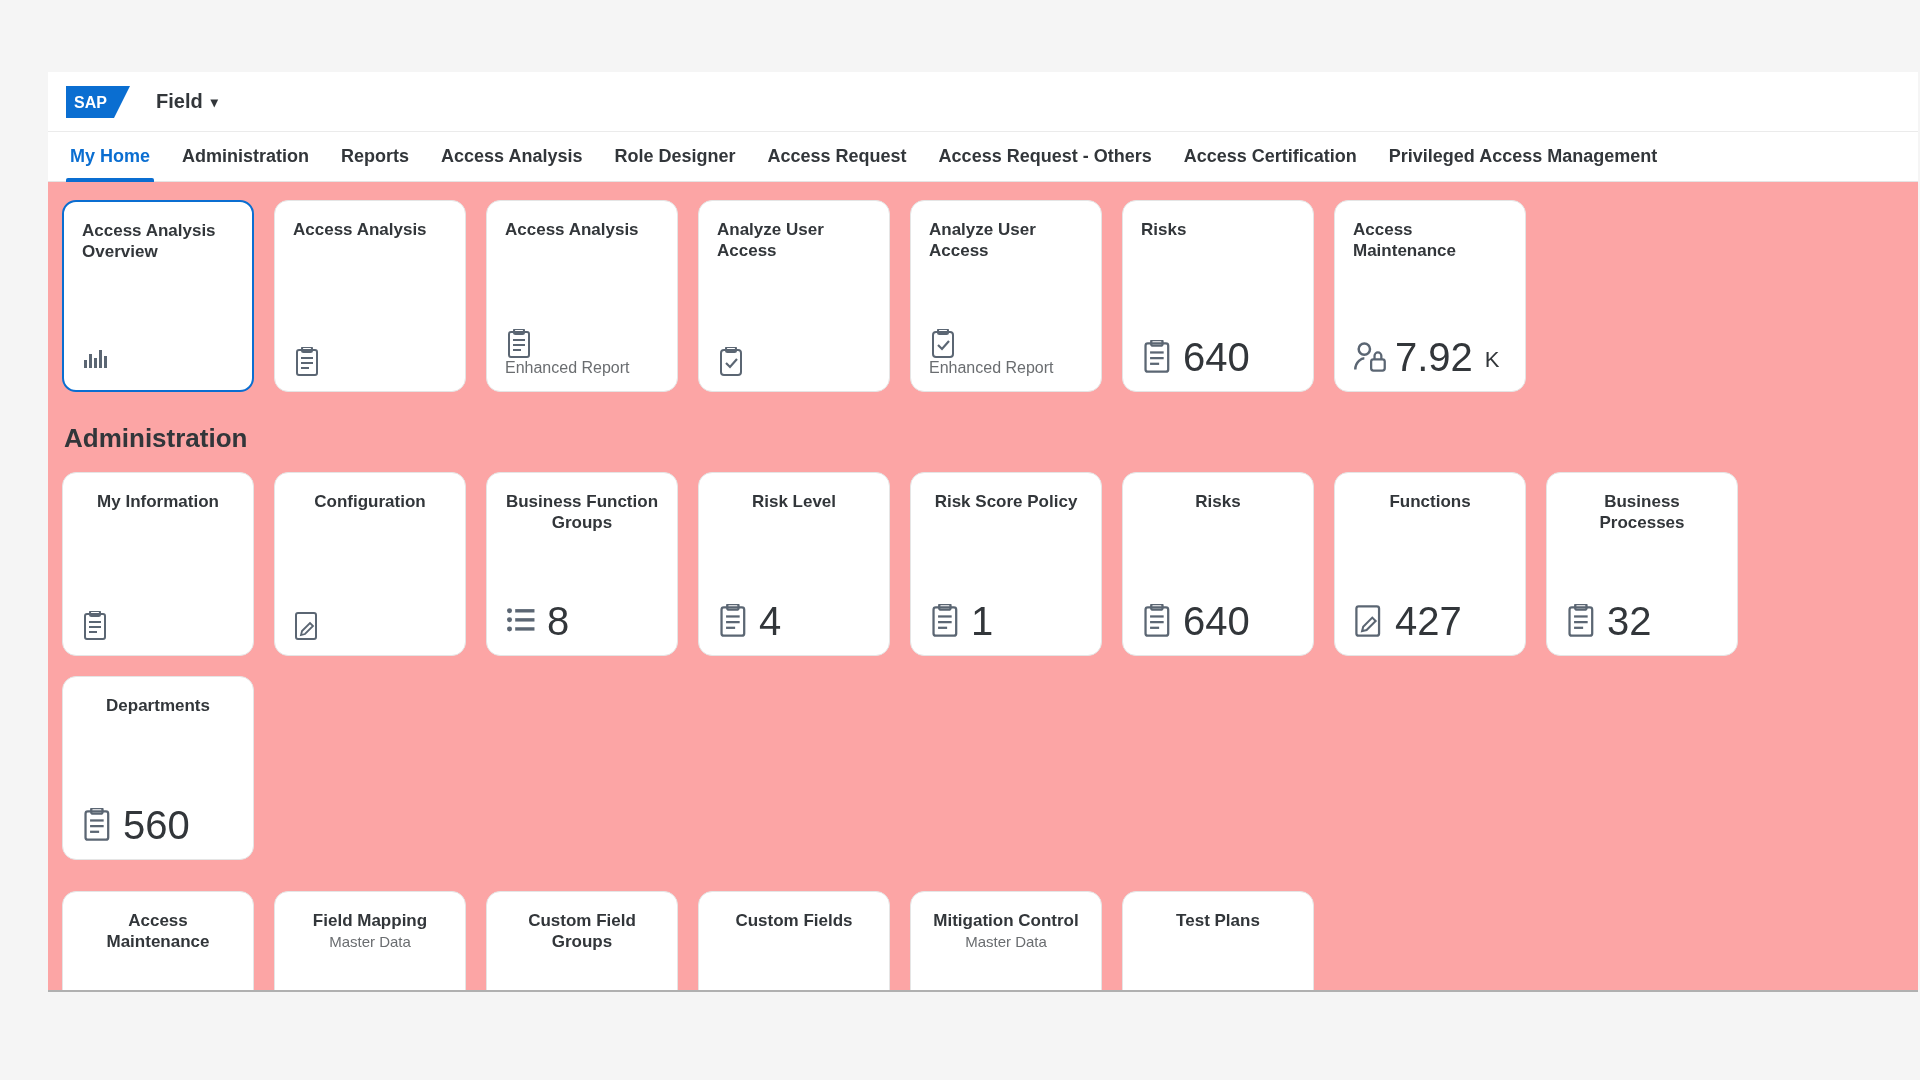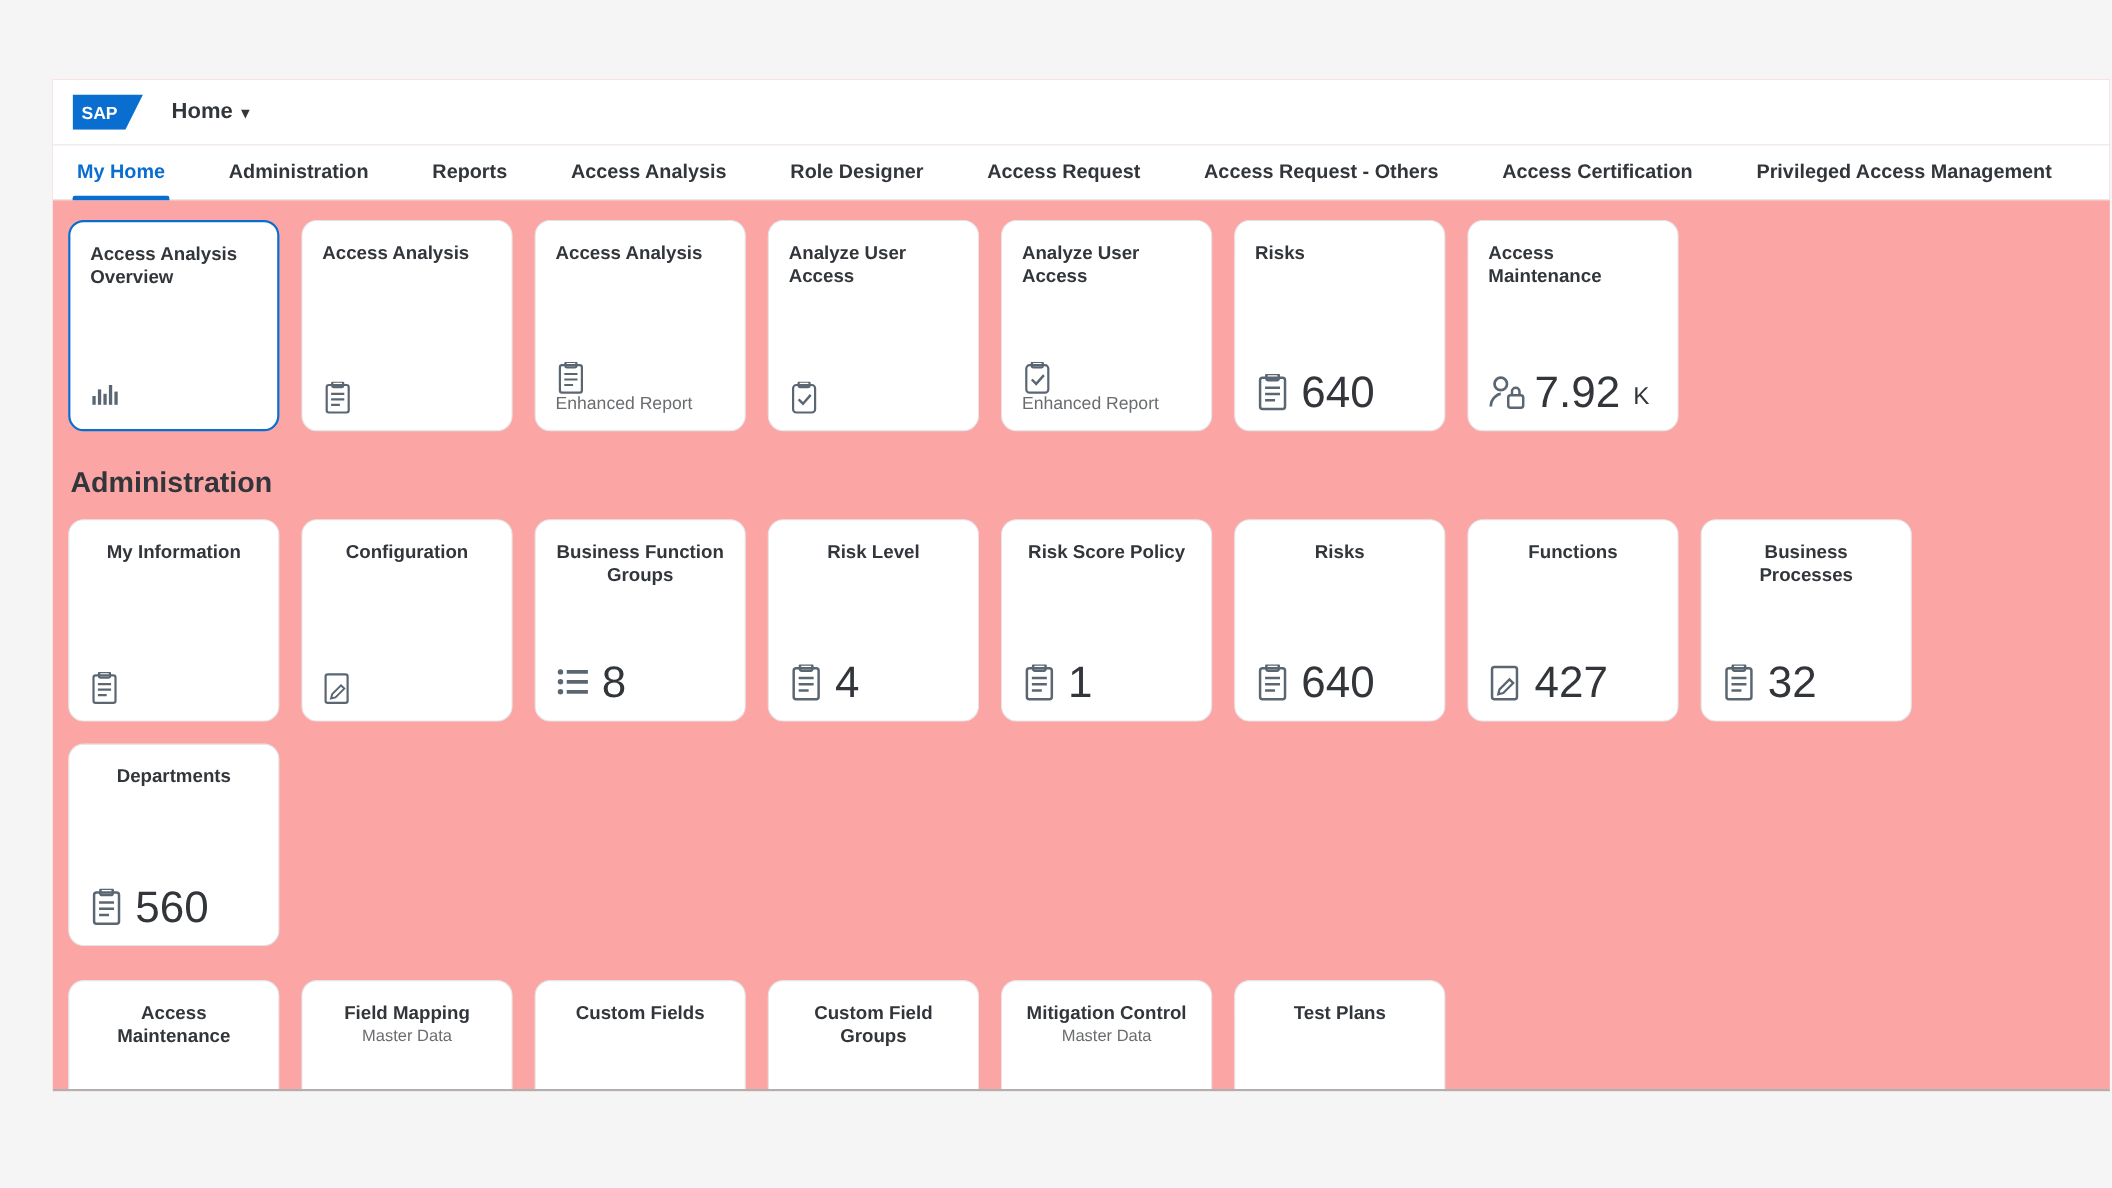--- a/index.html
+++ b/index.html
@@ -6,21 +6,21 @@
   html, body { width: 1920px; height: 1080px; font-family: "Segoe UI", Arial, sans-serif; background:#f5f5f5; color:#32363a; }
   .canvas { width:1920px; height:1080px; background:#f5f5f5; position:relative; }
   .screenshot-frame { position:absolute; left:48px; top:72px; width:1870px; height:920px; background:#fca5a5; overflow:hidden; }
   
   .shellbar { height:60px; background:#ffffff; display:flex; align-items:center; padding:0 18px; border-bottom:1px solid #ebebeb; }
   .sap-logo { width:64px; height:32px; position:relative; }
   .sap-logo svg { width:64px; height:32px; display:block; }
   .home-btn { margin-left:26px; display:flex; align-items:center; gap:8px; cursor:pointer; font-size:20px; font-weight:600; color:#32363a; }
   .home-btn .chev { font-size:14px; color:#32363a; }
   
-  .navtabs { background:#ffffff; height:50px; display:flex; align-items:flex-end; padding:0 18px; gap:50px; border-bottom:1px solid #e5e5e5; }
+  .navtabs { background:#ffffff; height:50px; display:flex; align-items:flex-end; padding:0 18px; gap:24px; border-bottom:1px solid #e5e5e5; }
   .navtab { padding:0 4px 14px 4px; font-size:18px; font-weight:600; color:#32363a; cursor:pointer; position:relative; }
   .navtab.selected { color:#0a6ed1; }
   .navtab.selected::after { content:""; position:absolute; left:0; right:0; bottom:-1px; height:4px; background:#0a6ed1; border-radius:2px 2px 0 0; }
   
   .content { padding:18px 12px 0 12px; }
   .tile-row { display:flex; gap:20px; margin-bottom:31px; flex-wrap:wrap; padding:0 2px; }
   .tile { width:192px; height:192px; background:#ffffff; border:1px solid #e5e5e5; border-radius:14px; padding:18px 18px 14px 18px; display:flex; flex-direction:column; justify-content:space-between; cursor:pointer; }
   .tile.short { height:184px;text-align:center; }
   .tile.selected { border:2px solid #0a6ed1; }
   .tile-title { font-size:17px; font-weight:700; color:#32363a; line-height:1.25; }
@@ -96,21 +96,21 @@
 </svg>
 
 <div class="shellbar">
   <div class="sap-logo">
     <svg viewBox="0 0 64 32">
       <polygon points="0,0 64,0 48,32 0,32" fill="#0a6ed1"></polygon>
       <text x="8" y="22" font-family="Arial" font-size="16" font-weight="900" fill="#ffffff">SAP</text>
     </svg>
   </div>
   <div class="home-btn">
-    <span>Home</span>
+    <span>Field</span>
     <span class="chev">▾</span>
   </div>
 </div>
 
 <div class="navtabs">
   <div class="navtab selected"><span>My Home</span></div>
   <div class="navtab"><span>Administration</span></div>
   <div class="navtab"><span>Reports</span></div>
   <div class="navtab"><span>Access Analysis</span></div>
   <div class="navtab"><span>Role Designer</span></div>
@@ -372,26 +372,26 @@
             </div>
           </div>
           <div class="tile short">
             <div>
               <div class="tile-title">Field Mapping</div>
               <div class="tile-sub-top">Master Data</div>
             </div>
           </div>
           <div class="tile short">
             <div>
+              <div class="tile-title">Custom Field Groups</div>
+            </div>
+          </div>
+          <div class="tile short">
+            <div>
               <div class="tile-title">Custom Fields</div>
-            </div>
-          </div>
-          <div class="tile short">
-            <div>
-              <div class="tile-title">Custom Field Groups</div>
             </div>
           </div>
           <div class="tile short">
             <div>
               <div class="tile-title">Mitigation Control</div>
               <div class="tile-sub-top">Master Data</div>
             </div>
           </div>
           <div class="tile short">
             <div>

